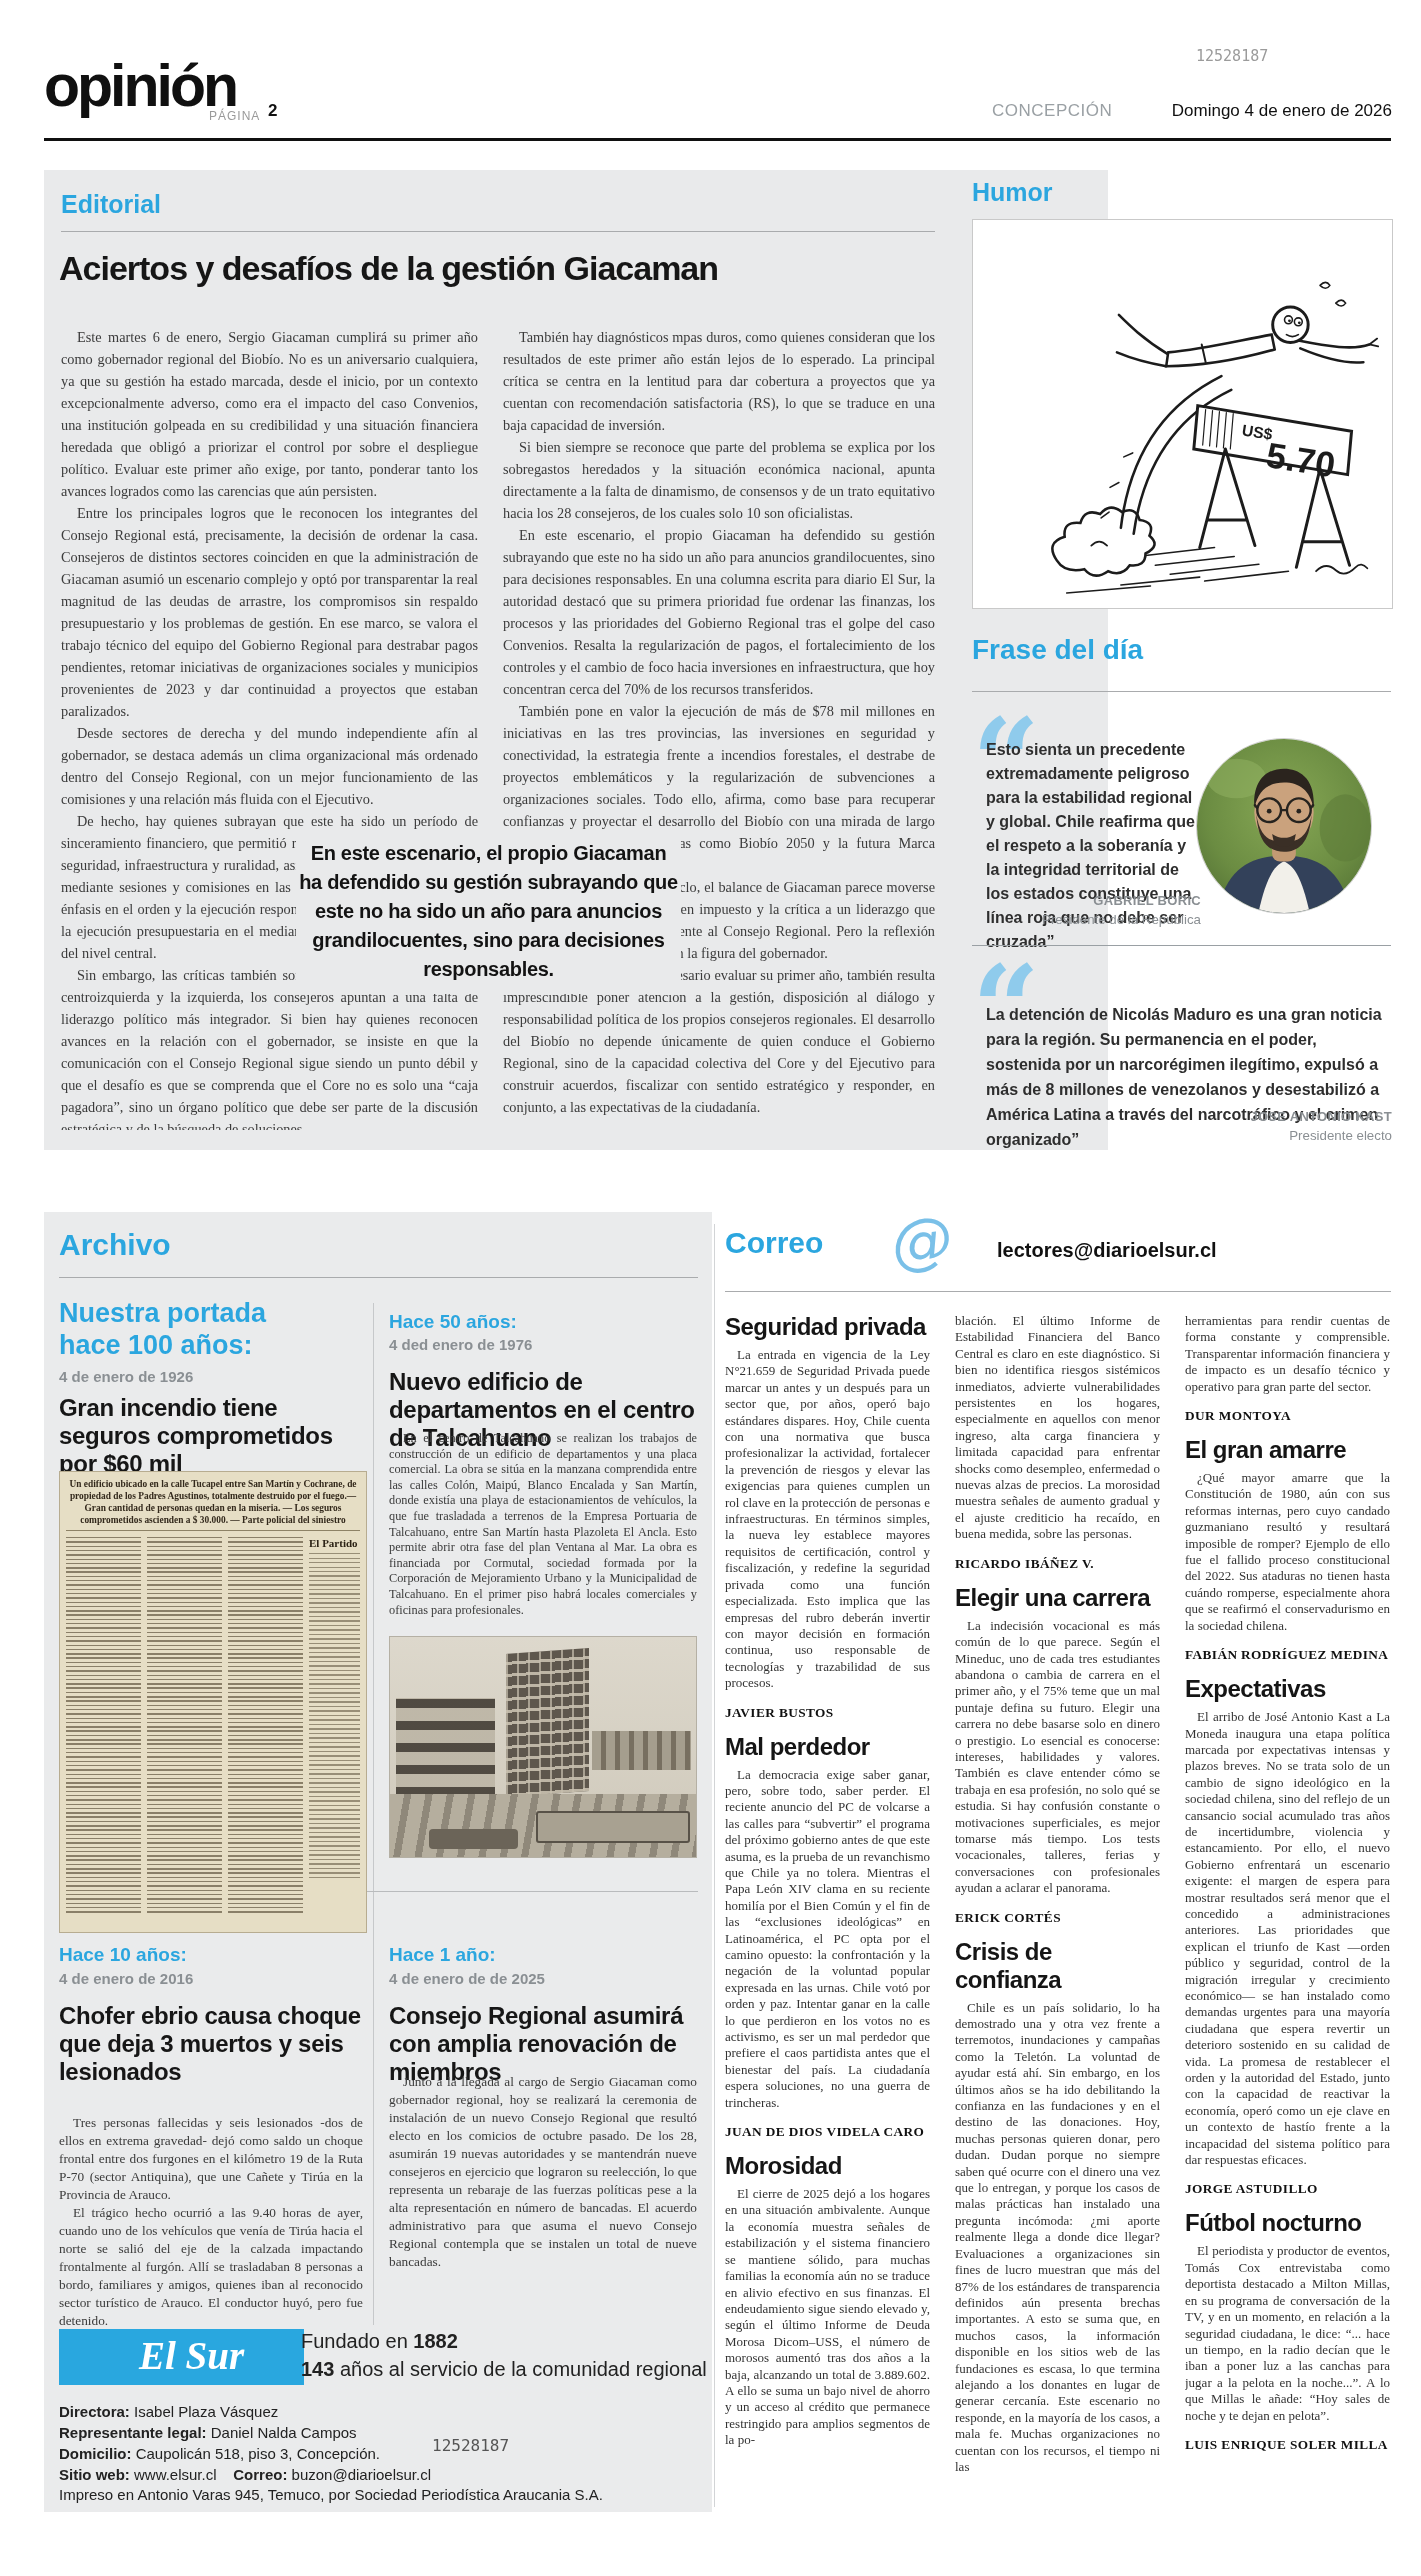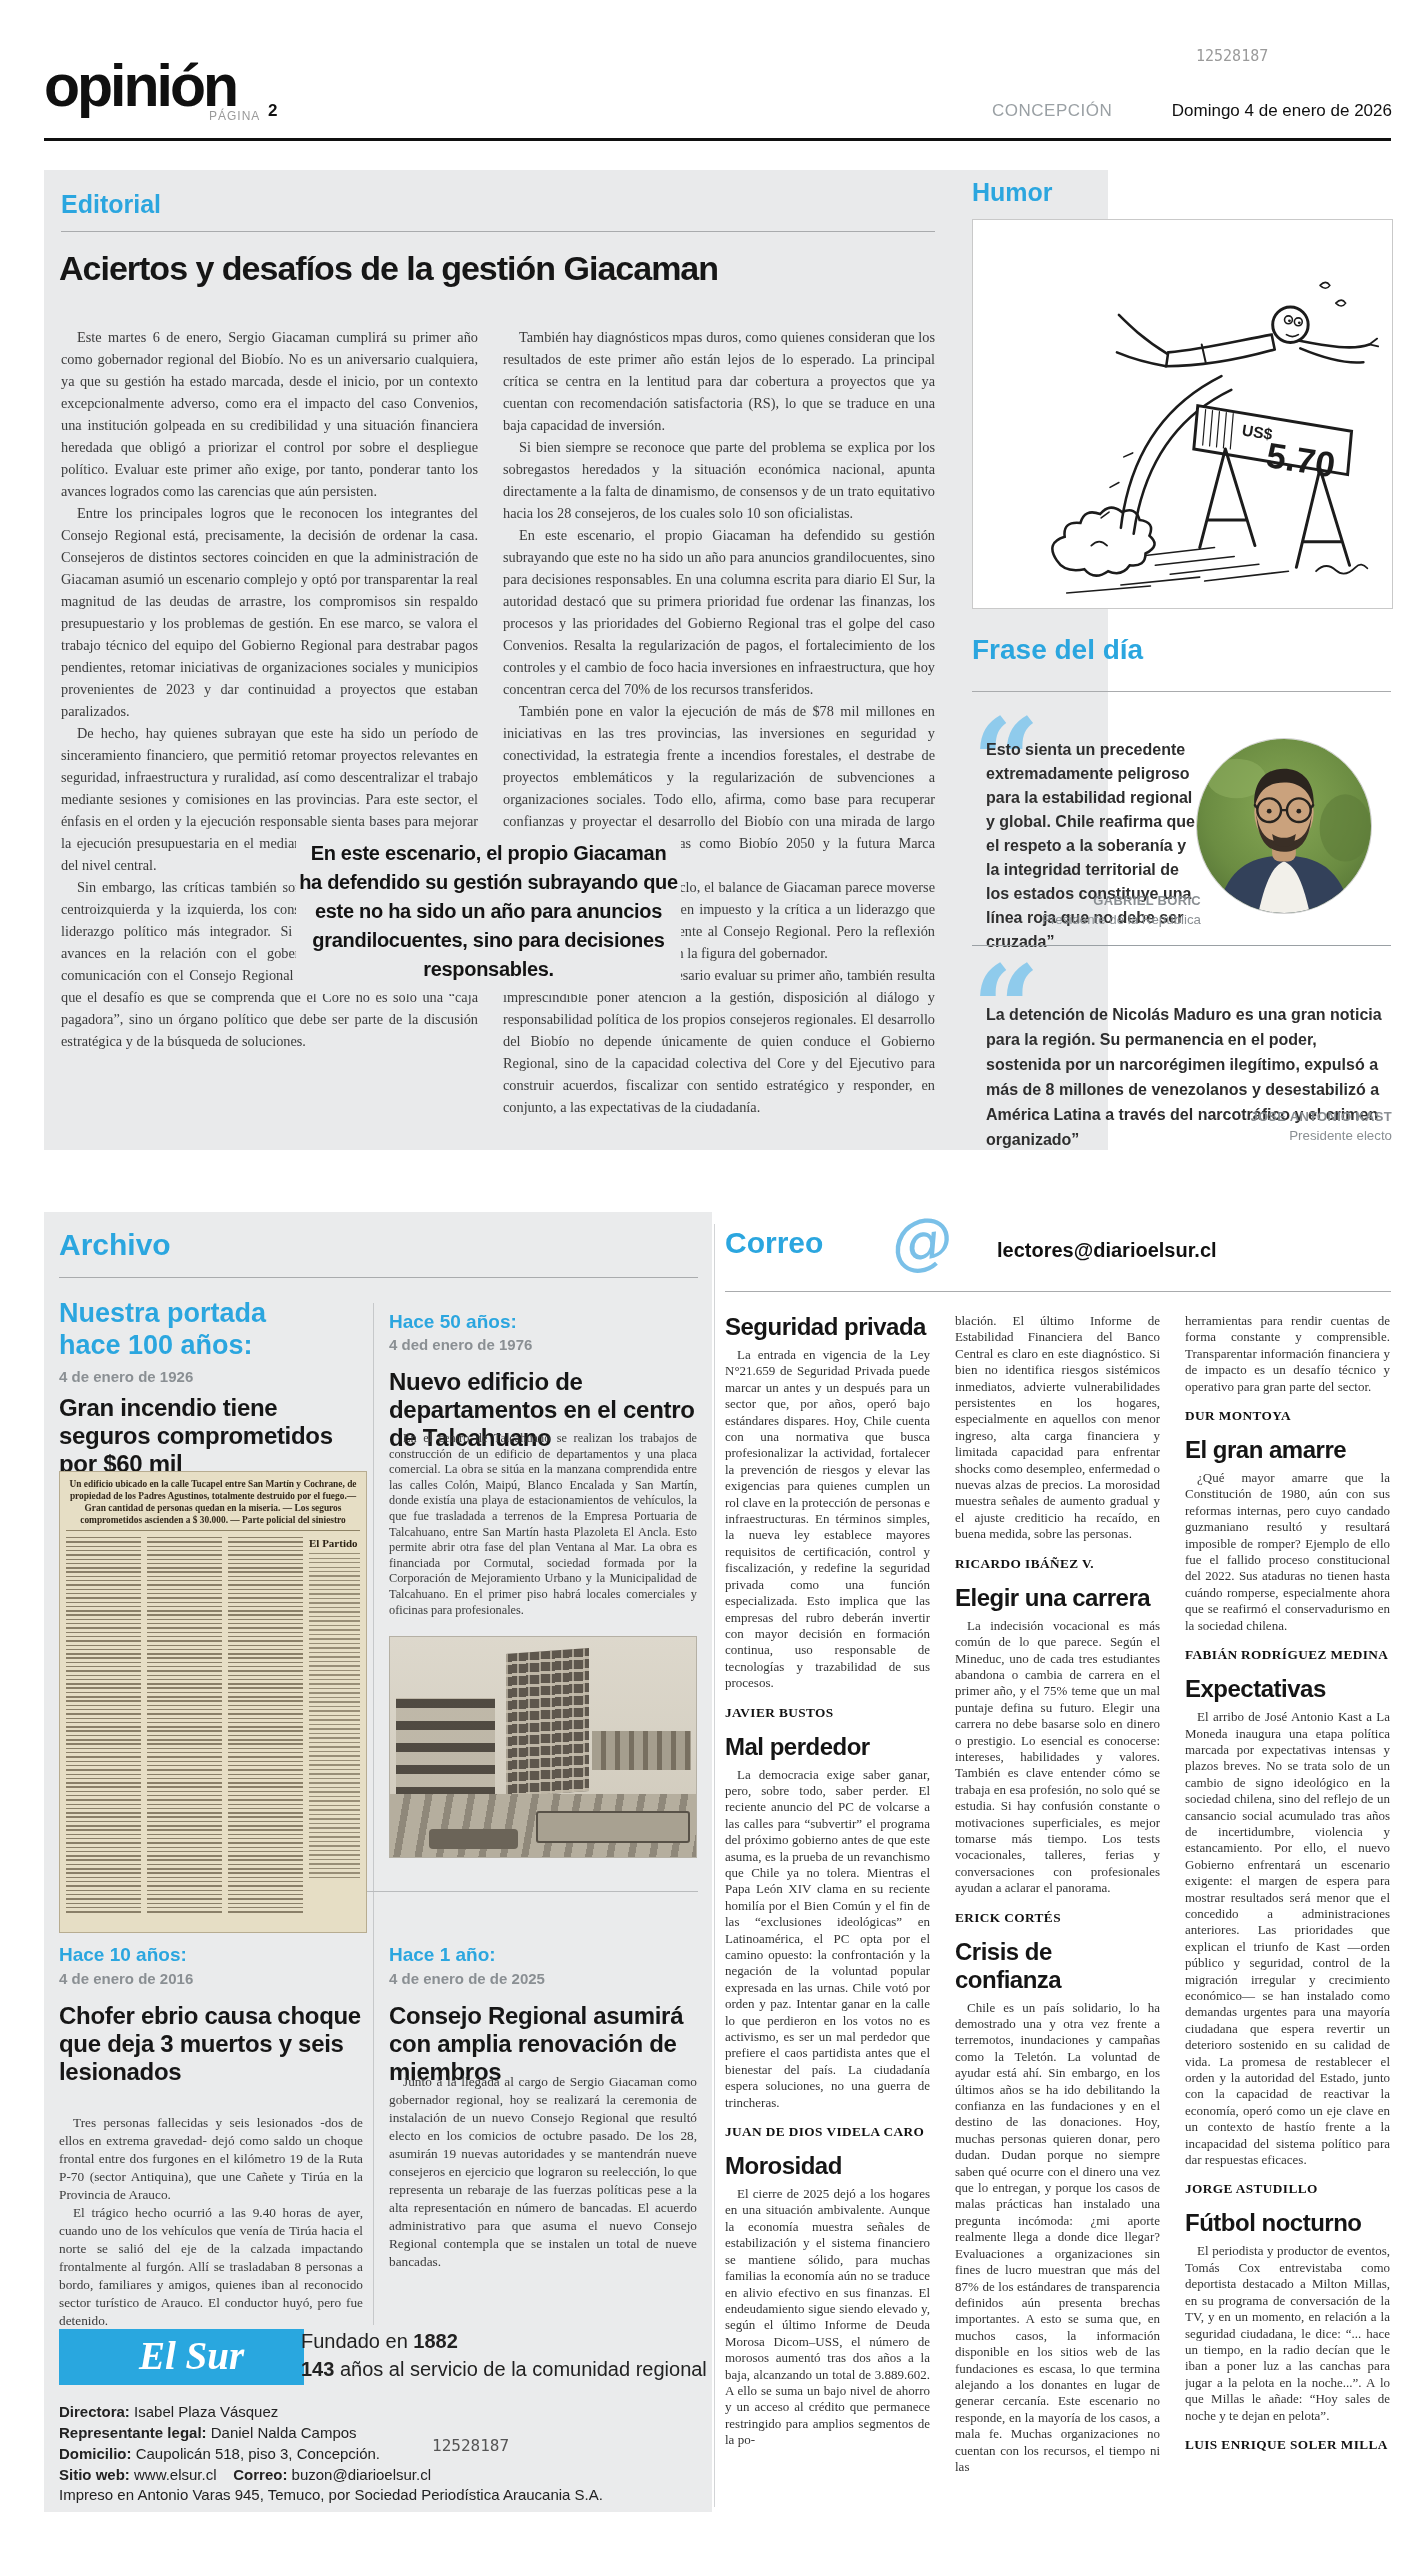--- a/index.html
+++ b/index.html
@@ -118,20 +118,21 @@
   <div class="abs dateline">Domingo 4 de enero de 2026</div>
   <div class="abs toprule"></div>
 
   <div class="abs ed-panel">
     <div class="abs ed-kicker kicker">Editorial</div>
     <div class="abs ed-rule"></div>
     <div class="abs ed-headline">Aciertos y desafíos de la gestión Giacaman</div>
     <div class="abs ed-col ed-c1">
       <p>Este martes 6 de enero, Sergio Giacaman cumplirá su primer año como gobernador regional del Biobío. No es un aniversario cualquiera, ya que su gestión ha estado marcada, desde el inicio, por un contexto excepcionalmente adverso, como era el impacto del caso Convenios, una institución golpeada en su credibilidad y una situación financiera heredada que obligó a priorizar el control por sobre el despliegue político. Evaluar este primer año exige, por tanto, ponderar tanto los avances logrados como las carencias que aún persisten.</p>
       <p>Entre los principales logros que le reconocen los integrantes del Consejo Regional está, precisamente, la decisión de ordenar la casa. Consejeros de distintos sectores coinciden en que la administración de Giacaman asumió un escenario complejo y optó por transparentar la real magnitud de las deudas de arrastre, los compromisos sin respaldo presupuestario y los problemas de gestión. En ese marco, se valora el trabajo técnico del equipo del Gobierno Regional para destrabar pagos pendientes, retomar iniciativas de organizaciones sociales y municipios provenientes de 2023 y dar continuidad a proyectos que estaban paralizados.</p>
+      <p>Desde sectores de derecha y del mundo independiente afín al gobernador, se destaca además un clima organizacional más ordenado dentro del Consejo Regional, con un mejor funcionamiento de las comisiones y una relación más fluida con el Ejecutivo.</p>
       <p>De hecho, hay quienes subrayan que este ha sido un período de sinceramiento financiero, que permitió retomar proyectos relevantes en seguridad, infraestructura y ruralidad, así como descentralizar el trabajo mediante sesiones y comisiones en las provincias. Para este sector, el énfasis en el orden y la ejecución responsable sienta bases para mejorar la ejecución presupuestaria en el mediano plazo, pese al escaso apoyo del nivel central.</p>
       <p>Sin embargo, las críticas también son claras y reiteradas. Desde la centroizquierda y la izquierda, los consejeros apuntan a una falta de liderazgo político más integrador. Si bien hay quienes reconocen avances en la relación con el gobernador, se insiste en que la comunicación con el Consejo Regional sigue siendo un punto débil y que el desafío es que se comprenda que el Core no es solo una “caja pagadora”, sino un órgano político que debe ser parte de la discusión estratégica y de la búsqueda de soluciones.</p>
     </div>
     <div class="abs ed-col ed-c2">
       <p>También hay diagnósticos mpas duros, como quienes consideran que los resultados de este primer año están lejos de lo esperado. La principal crítica se centra en la lentitud para dar cobertura a proyectos que ya cuentan con recomendación satisfactoria (RS), lo que se traduce en una baja capacidad de inversión.</p>
       <p>Si bien siempre se reconoce que parte del problema se explica por los sobregastos heredados y la situación económica nacional, apunta directamente a la falta de dinamismo, de consensos y de un trato equitativo hacia los 28 consejeros, de los cuales solo 10 son oficialistas.</p>
       <p>En este escenario, el propio Giacaman ha defendido su gestión subrayando que este no ha sido un año para anuncios grandilocuentes, sino para decisiones responsables. En una columna escrita para diario El Sur, la autoridad destacó que su primera prioridad fue ordenar las finanzas, los procesos y las prioridades del Gobierno Regional tras el golpe del caso Convenios. Resalta la regularización de pagos, el fortalecimiento de los controles y el cambio de foco hacia inversiones en infraestructura, que hoy concentran cerca del 70% de los recursos transferidos.</p>
       <p>También pone en valor la ejecución de más de $78 mil millones en iniciativas en las tres provincias, las inversiones en seguridad y conectividad, la estrategia frente a incendios forestales, el destrabe de proyectos emblemáticos y la regularización de subvenciones a organizaciones sociales. Todo ello, afirma, como base para recuperar confianzas y proyectar el desarrollo del Biobío con una mirada de largo plazo, expresada en iniciativas como Biobío 2050 y la futura Marca Región.</p>
       <p>A un año de iniciado este ciclo, el balance de Giacaman parece moverse entre el reconocimiento al orden impuesto y la crítica a un liderazgo que aún no logra articular plenamente al Consejo Regional. Pero la reflexión final no puede quedarse solo en la figura del gobernador.</p>
       <p>Así como es legítimo y necesario evaluar su primer año, también resulta imprescindible poner atención a la gestión, disposición al diálogo y responsabilidad política de los propios consejeros regionales. El desarrollo del Biobío no depende únicamente de quien conduce el Gobierno Regional, sino de la capacidad colectiva del Core y del Ejecutivo para construir acuerdos, fiscalizar con sentido estratégico y responder, en conjunto, a las expectativas de la ciudadanía.</p>

